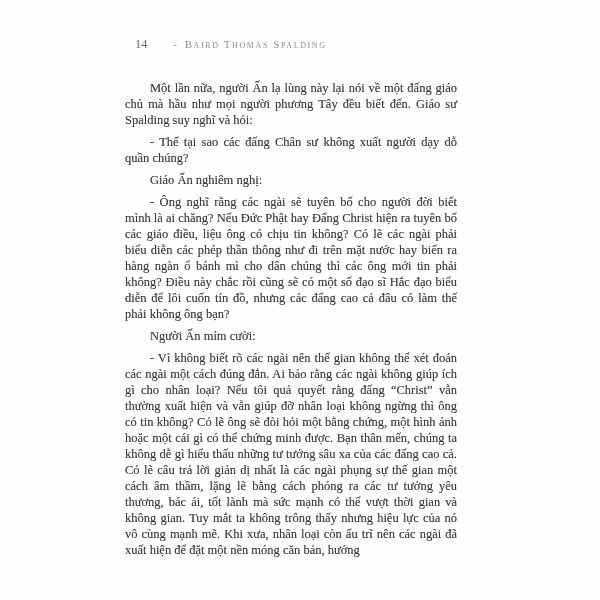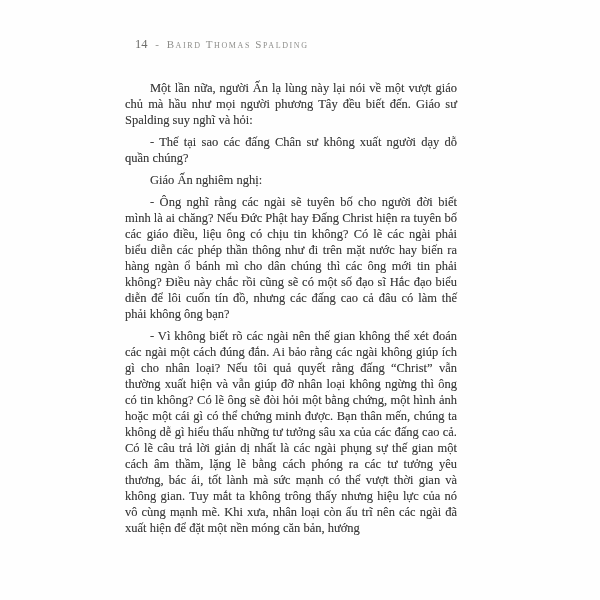--- a/index.html
+++ b/index.html
@@ -19,21 +19,21 @@
     position: absolute;
     left: 135px;
     top: 37px;
     color: #8d8d8a;
     font-size: 11px;
     white-space: nowrap;
   }
   .running-head .pagenum {
     color: #6d6d6a;
     font-size: 12.5px;
-    margin-right: 5px;
+    margin-right: 23px;
   }
   .running-head .sep {
     margin-right: 5px;
     color: #8d8d8a;
   }
   .running-head .booktitle {
     font-variant: small-caps;
     letter-spacing: 1.6px;
     color: #8d8d8a;
   }
@@ -57,19 +57,20 @@
 <body>
 
 <div class="page">
   <header class="running-head">
     <span class="pagenum">14</span>
     <span class="sep">-</span>
     <span class="booktitle">Baird Thomas Spalding</span>
   </header>
 
   <main class="text-block">
-    <p class="para">Một lần nữa, người Ấn lạ lùng này lại nói về một vượt giáo chủ mà hầu như mọi người phương Tây đều biết đến. Giáo sư Spalding suy nghĩ và hỏi:</p>
+    <p class="para">Một lần nữa, người Ấn lạ lùng này lại nói về một đấng giáo chủ mà hầu như mọi người phương Tây đều biết đến. Giáo sư Spalding suy nghĩ và hỏi:</p>
     <p class="para">- Thế tại sao các đấng Chân sư không xuất người dạy dỗ quần chúng?</p>
     <p class="para">Giáo Ấn nghiêm nghị:</p>
     <p class="para">- Ông nghĩ rằng các ngài sẽ tuyên bố cho người đời biết mình là ai chăng? Nếu Đức Phật hay Đấng Christ hiện ra tuyên bố các giáo điều, liệu ông có chịu tin không? Có lẽ các ngài phải biểu diễn các phép thần thông như đi trên mặt nước hay biến ra hàng ngàn ổ bánh mì cho dân chúng thì các ông mới tin phải không? Điều này chắc rồi cũng sẽ có một số đạo sĩ Hắc đạo biểu diễn để lôi cuốn tín đồ, nhưng các đấng cao cả đâu có làm thế phải không ông bạn?</p>
+    <p class="para">Người Ấn mỉm cười:</p>
     <p class="para">- Vì không biết rõ các ngài nên thế gian không thể xét đoán các ngài một cách đúng đắn. Ai bảo rằng các ngài không giúp ích gì cho nhân loại? Nếu tôi quả quyết rằng đấng “Christ” vẫn thường xuất hiện và vẫn giúp đỡ nhân loại không ngừng thì ông có tin không? Có lẽ ông sẽ đòi hỏi một bằng chứng, một hình ảnh hoặc một cái gì có thể chứng minh được. Bạn thân mến, chúng ta không dễ gì hiểu thấu những tư tưởng sâu xa của các đấng cao cả. Có lẽ câu trả lời giản dị nhất là các ngài phụng sự thế gian một cách âm thầm, lặng lẽ bằng cách phóng ra các tư tưởng yêu thương, bác ái, tốt lành mà sức mạnh có thể vượt thời gian và không gian. Tuy mắt ta không trông thấy nhưng hiệu lực của nó vô cùng mạnh mẽ. Khi xưa, nhân loại còn ấu trĩ nên các ngài đã xuất hiện để đặt một nền móng căn bản, hướng</p>
   </main>
 </div>
 
 </body></html>

